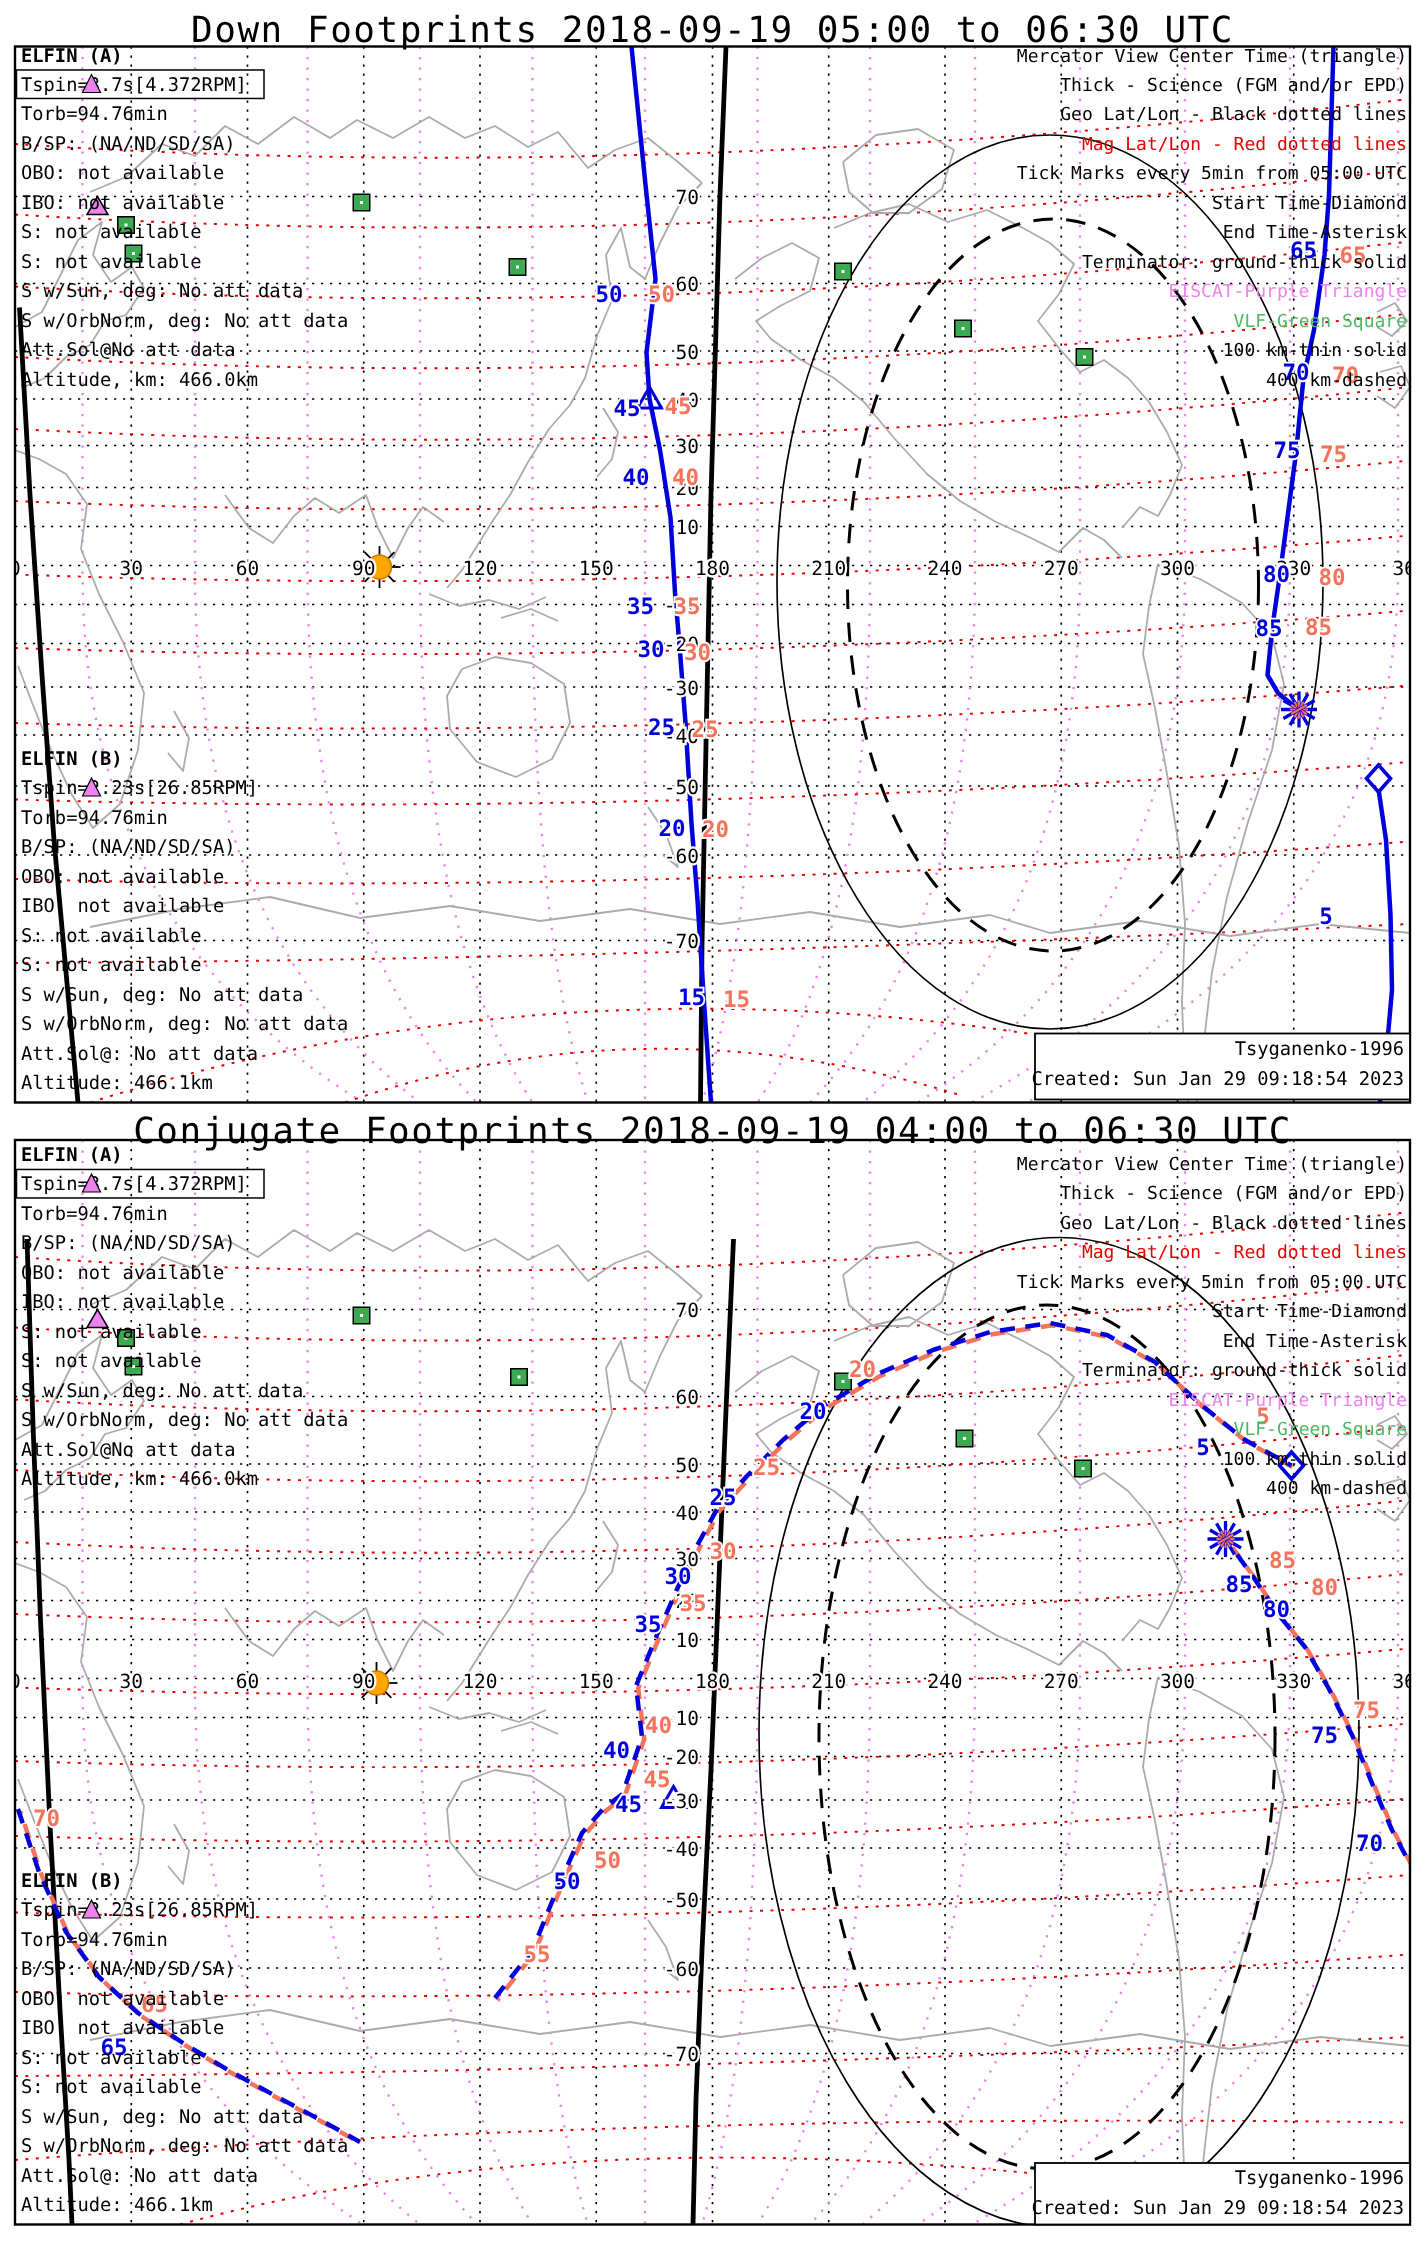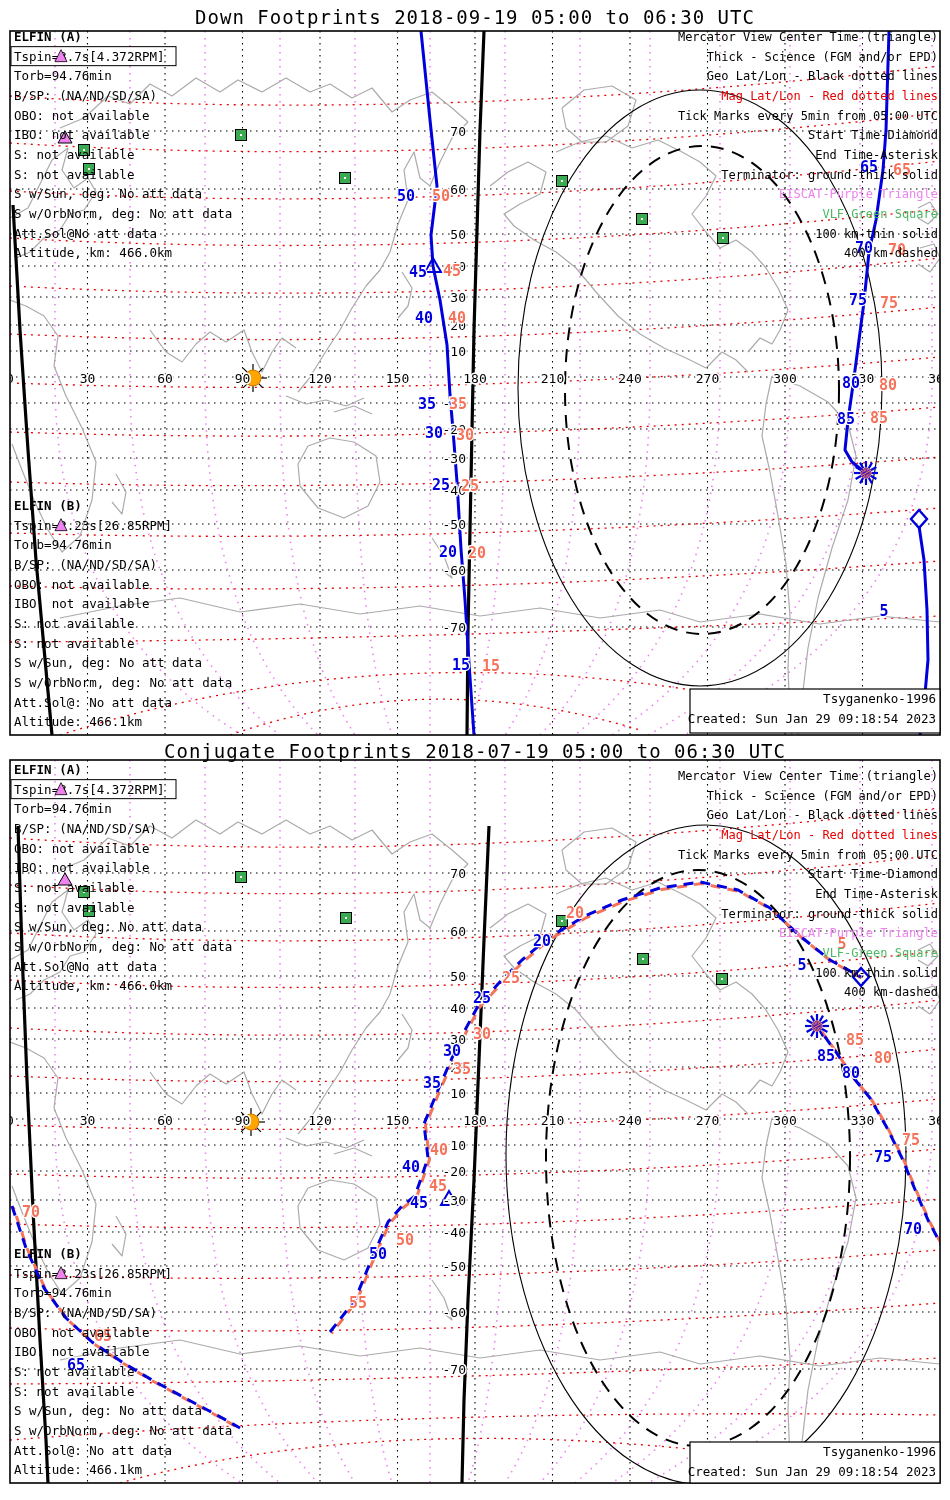--- a/index.html
+++ b/index.html
@@ -1,20 +1,20 @@
 <!DOCTYPE html>
 <html><head>
 <meta charset="utf-8">
 <style>
   html,body{margin:0;padding:0;background:#ffffff;}
   .page{position:relative;width:950px;height:1500px;background:#fff;overflow:hidden;
         font-family:"DejaVu Sans Mono",monospace;}
   svg{position:absolute;left:0;top:0;}
   .panel-title{position:absolute;left:0;width:950px;text-align:center;
-        font-size:19px;letter-spacing:1px;color:#000;white-space:pre;}
+        font-size:24px;letter-spacing:1px;color:#000;white-space:pre;}
   
   .frame{fill:none;stroke:#000;stroke-width:1.6;}
   .geo{stroke:#000;stroke-width:1.1;stroke-dasharray:1.5 4.5;fill:none;}
   .mag{stroke:#e60000;stroke-width:1.3;stroke-dasharray:2 5;fill:none;}
   .vio{stroke:#ee82ee;stroke-width:1.6;stroke-dasharray:1.5 5.5;fill:none;}
   .coast{stroke:#ababab;stroke-width:1.2;fill:none;stroke-linejoin:round;}
   .ground{stroke:#000;stroke-width:3.2;fill:none;}
   .t100{stroke:#000;stroke-width:1.1;fill:none;}
   .t400{stroke:#000;stroke-width:2;stroke-dasharray:13 9;fill:none;}
   .trk-b{stroke:#0000dd;stroke-width:3;fill:none;stroke-linejoin:round;}
@@ -498,14 +498,14 @@
           <text x="938" y="996.15" class="leg" text-anchor="end" fill="#000000">400 km-dashed</text>
         </g>
         <g>
           <rect x="690" y="1442" width="250" height="41" fill="#fff" stroke="#000" stroke-width="1.2"></rect>
           <text x="936" y="1456" class="info" text-anchor="end">Tsyganenko-1996</text>
           <text x="936" y="1476" class="info" text-anchor="end">Created: Sun Jan 29 09:18:54 2023</text>
         </g>
       </g>
     </svg>
   <div class="panel-title" style="top:6px">Down Footprints 2018-09-19 05:00 to 06:30 UTC</div>
-  <div class="panel-title" style="top:740px">Conjugate Footprints 2018-07-19 05:00 to 06:30 UTC</div>
+  <div class="panel-title" style="top:740px">Conjugate Footprints 2018-09-19 04:00 to 06:30 UTC</div>
 </div>
 
 </body></html>

